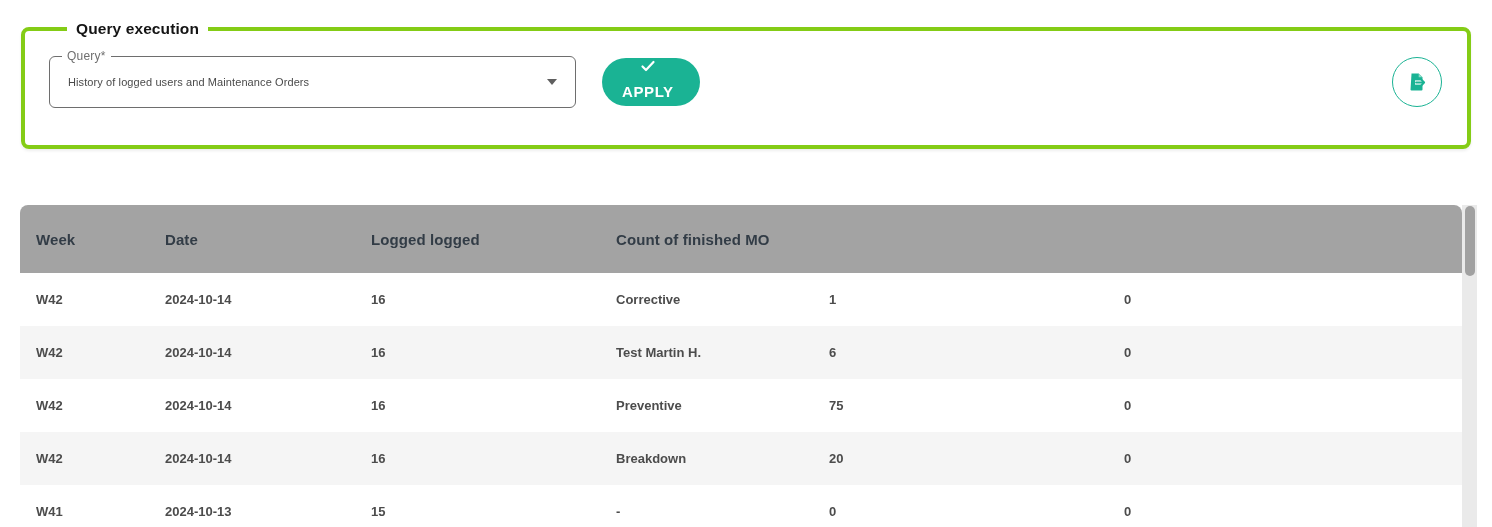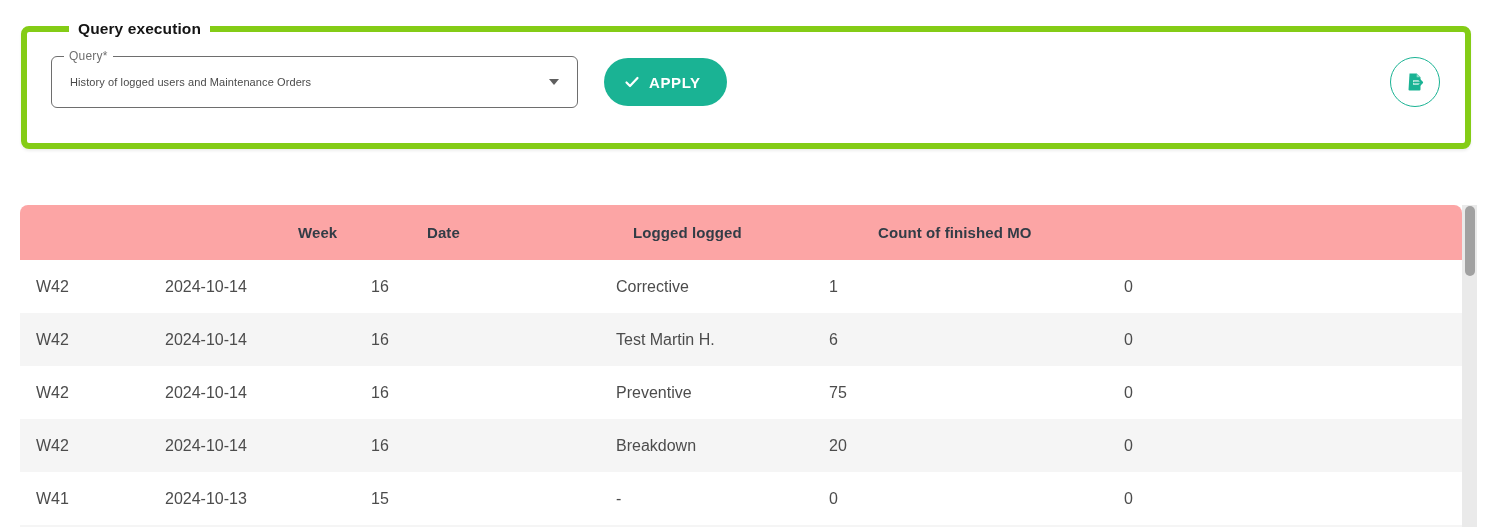--- a/index.html
+++ b/index.html
@@ -2,21 +2,21 @@
 <html><head>
 <meta charset="utf-8">
 <style>
   * { margin: 0; padding: 0; box-sizing: border-box; }
   html, body { width: 1492px; height: 527px; overflow: hidden; background: #ffffff;
     font-family: "Liberation Sans", "DejaVu Sans", sans-serif; }
 
   
   .panel {
     position: absolute; left: 21px; top: 20px; width: 1450px; height: 129px;
-    border: 6px solid #84cc16; border-radius: 8px;
+    border: 4px solid #84cc16; border-radius: 8px;
     box-shadow: 0 2px 3px rgba(0,0,0,0.07);
     padding: 0 24px;
   }
   .panel legend {
     margin-left: 18px; padding: 0 9px;
     font-size: 15.5px; font-weight: bold; color: #141414; letter-spacing: 0.1px;
   }
   .panel-row { display: flex; align-items: center; margin-top: 18px; }
 
   
@@ -39,49 +39,50 @@
     border-left: 5.5px solid transparent; border-right: 5.5px solid transparent;
     border-top: 6px solid #5f5f5f;
   }
 
   .apply-btn {
     margin-left: 26px; height: 48px; padding: 0 26px 0 20px;
     border: none; border-radius: 24px; background: #1ab394;
     color: #ffffff; font-size: 15px; font-weight: bold; letter-spacing: 0.6px;
     display: inline-flex; align-items: center; gap: 9px; cursor: pointer;
     font-family: inherit;
+    flex-direction: column;
   }
   .apply-btn svg { display: block; }
 
   .export-btn {
     margin-left: auto; margin-right: 1px;
     width: 50px; height: 50px; border-radius: 50%;
     border: 1.6px solid #1ab394; background: #ffffff;
     display: inline-flex; align-items: center; justify-content: center;
     cursor: pointer;
   }
 
   
   .table-wrap {
     position: absolute; left: 20px; top: 205px; width: 1457px; height: 322px;
     display: flex; overflow: hidden;
   }
   .table-area { width: 1442px; }
   .thead {
-    display: flex; height: 55px; align-items: center;
-    background: #fca5a5; border-radius: 8px 8px 0 0; justify-content: center;
+    display: flex; height: 68px; align-items: center;
+    background: #a3a3a3; border-radius: 8px 8px 0 0;
   }
   .th {
     font-size: 15px; font-weight: bold; color: #323c46; letter-spacing: 0.1px;
     padding-left: 16px;
   }
   .tr { display: flex; height: 53px; align-items: center; background: #ffffff; }
   .tr:nth-child(even) { background: #f5f5f5; }
-  .td { font-size: 16px; color: #4c4c4c; padding-left: 16px;
-    white-space: nowrap; overflow: hidden; }
+  .td { font-size: 13px; color: #4c4c4c; padding-left: 16px;
+    white-space: nowrap; overflow: hidden; font-weight: bold; }
   .partial-row { height: 3px; background: #f5f5f5; }
 
   .col-0 { width: 129px; }
   .col-1 { width: 206px; }
   .col-2 { width: 245px; }
   .col-3 { width: 213px; }
   .col-4 { width: 295px; }
   .col-5 { width: 338px; }
 
   

